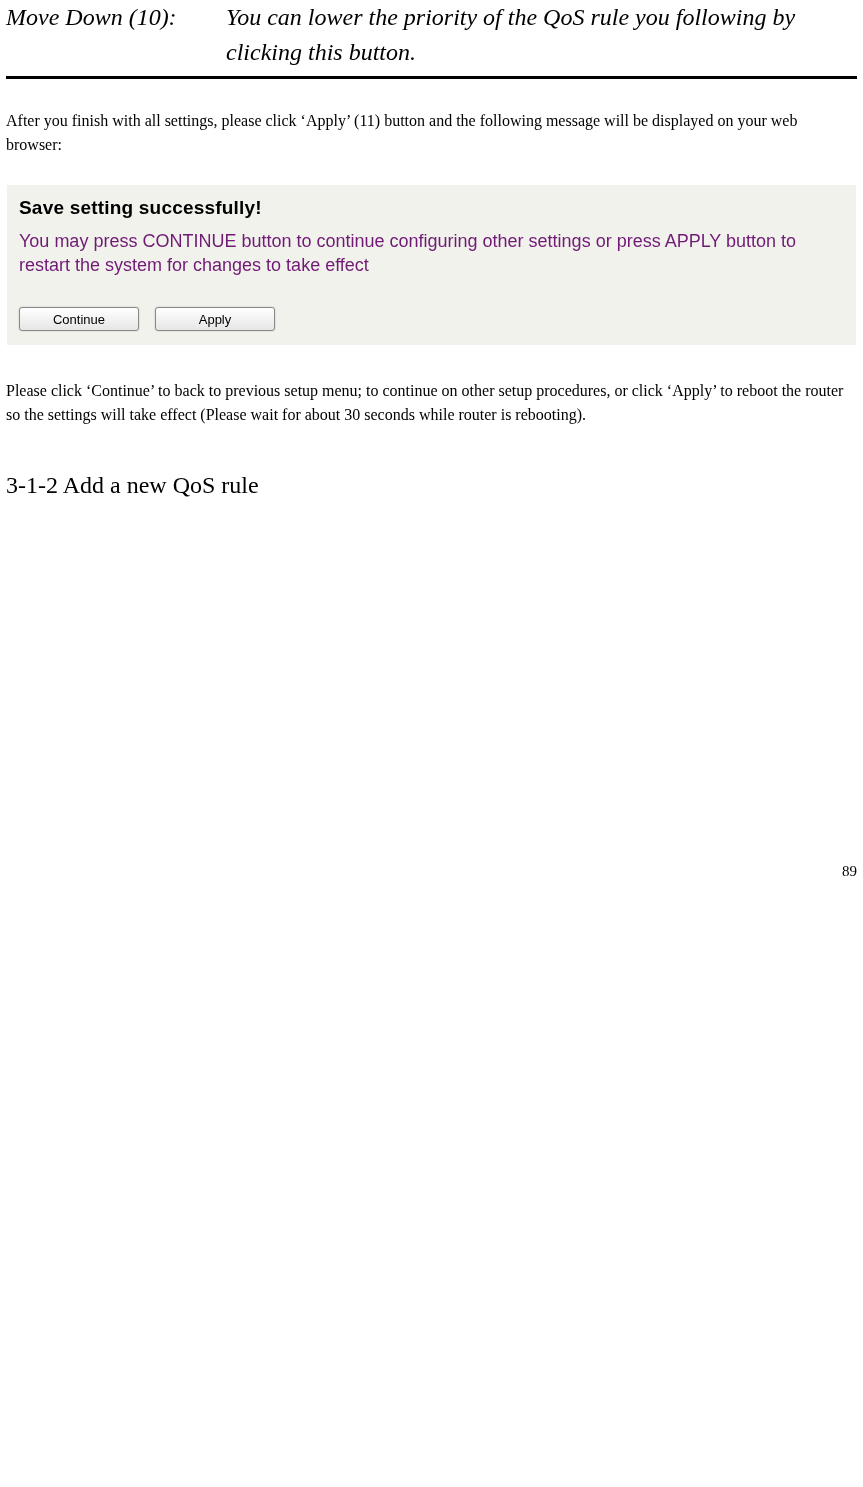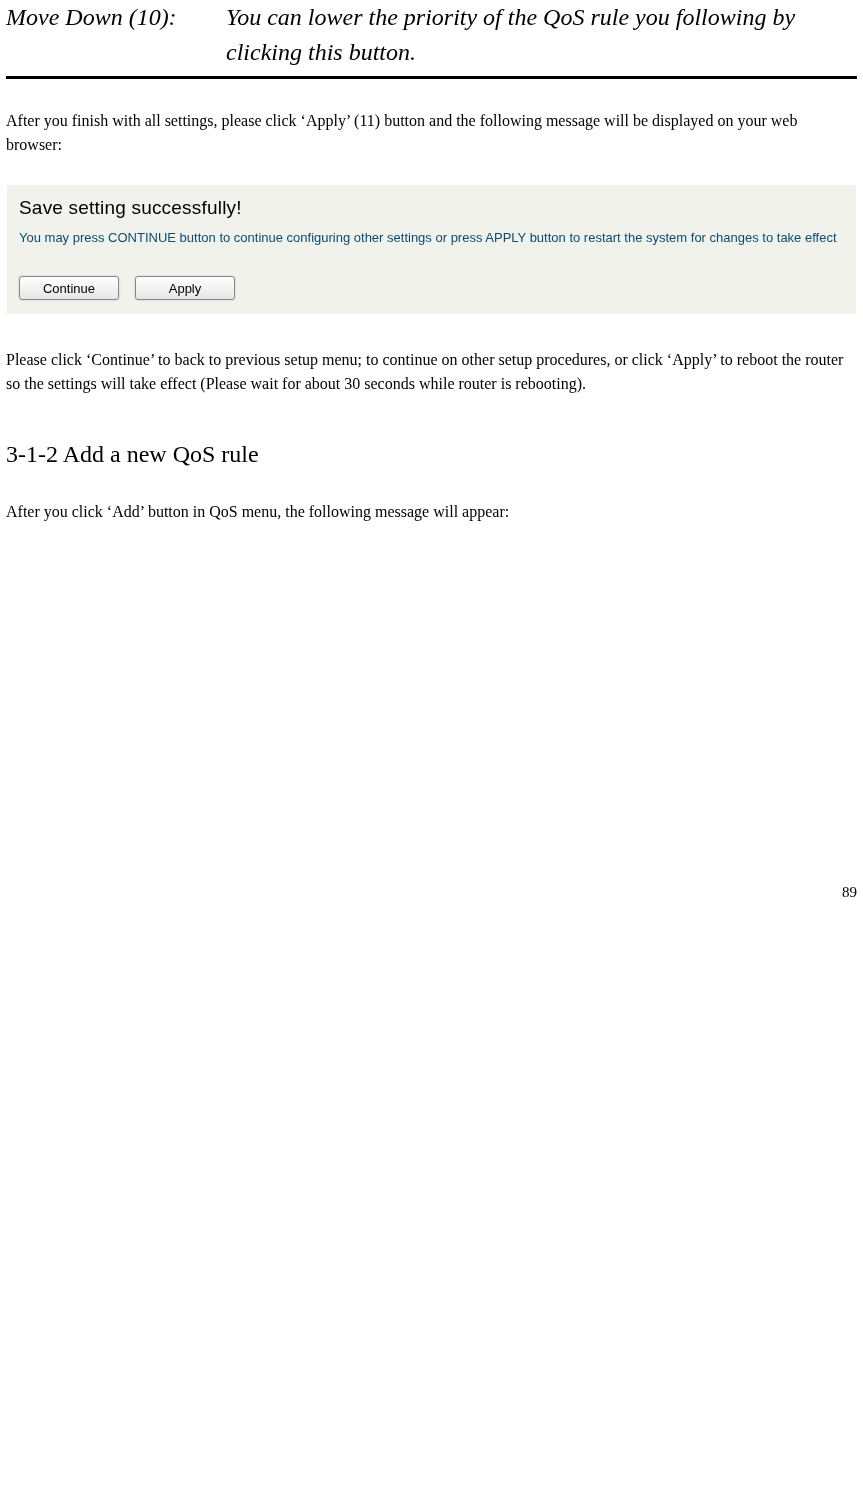--- a/index.html
+++ b/index.html
@@ -43,40 +43,40 @@
     margin: 16px 0 28px 0;
   }
   .screenshot-box {
     background: #f2f2ec;
     padding: 10px 8px 14px 8px;
     margin: 0 1px 34px 1px;
     font-family: Arial, Helvetica, sans-serif;
   }
   .ss-title {
     font-size: 19px;
-    font-weight: normal;
+    font-weight: bold;
     color: #000;
     margin: 2px 0 10px 4px;
     letter-spacing: 0.2px;
   }
   .ss-msg {
-    font-size: 13px;
-    color: #0c4a6e;
+    font-size: 18px;
+    color: #701a75;
     margin: 0 0 30px 4px;
     line-height: 1.35;
   }
   .ss-buttons {
     display: flex;
     gap: 16px;
     margin-left: 4px;
   }
   .ss-btn {
     font-family: Arial, Helvetica, sans-serif;
     font-size: 13px;
-    width: 100px;
+    width: 120px;
     height: 24px;
     border: 1px solid #888;
     border-radius: 3px;
     background: linear-gradient(#ffffff, #e6e6e6);
     box-shadow: 0 0 2px rgba(0,0,0,0.2);
     cursor: pointer;
     color: #000;
   }
   .section-heading {
     font-size: 24px;
@@ -113,17 +113,16 @@
       <button class="ss-btn">Continue</button>
       <button class="ss-btn">Apply</button>
     </div>
   </div>
 
   <p class="para">Please click ‘Continue’ to back to previous setup menu; to continue on other setup procedures, or click ‘Apply’ to reboot the router so the settings will take effect (Please wait for about 30 seconds while router is rebooting).</p>
 
 
   <p class="section-heading">3-1-2 Add a new QoS rule</p>
 
-  <p class="para">After you click ‘Add’ button in QoS menu, the following message will appear:</p>
 
   <div class="page-number">89</div>
 
 </div>
 
 </body></html>

